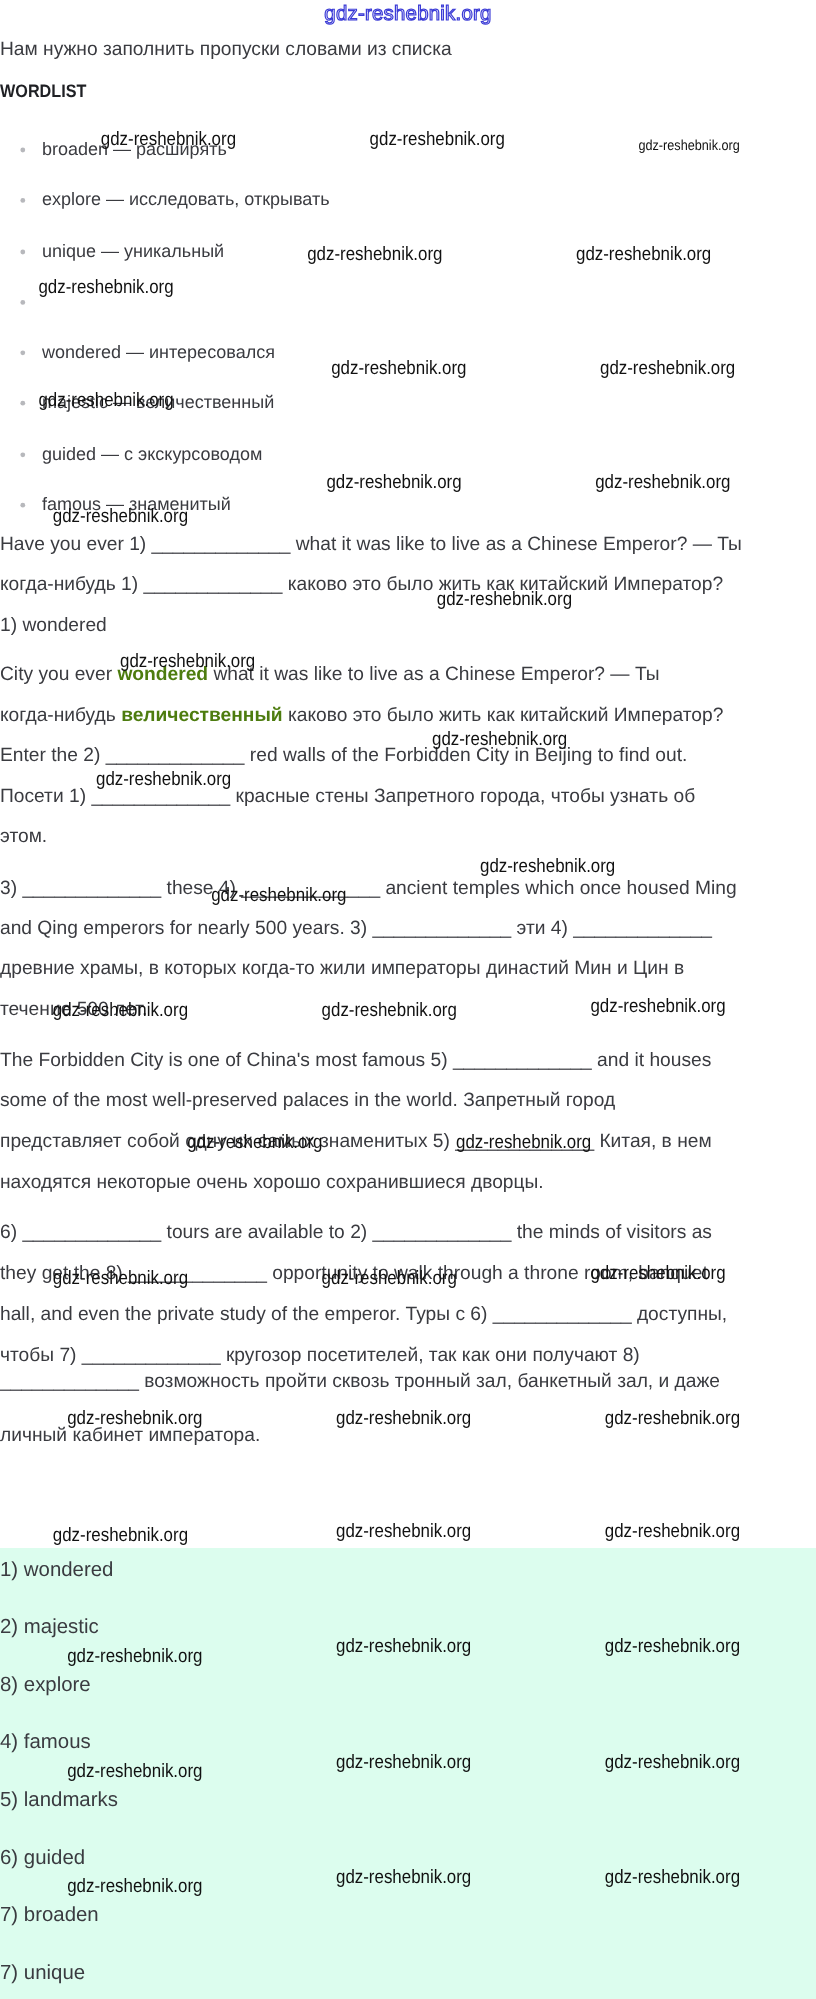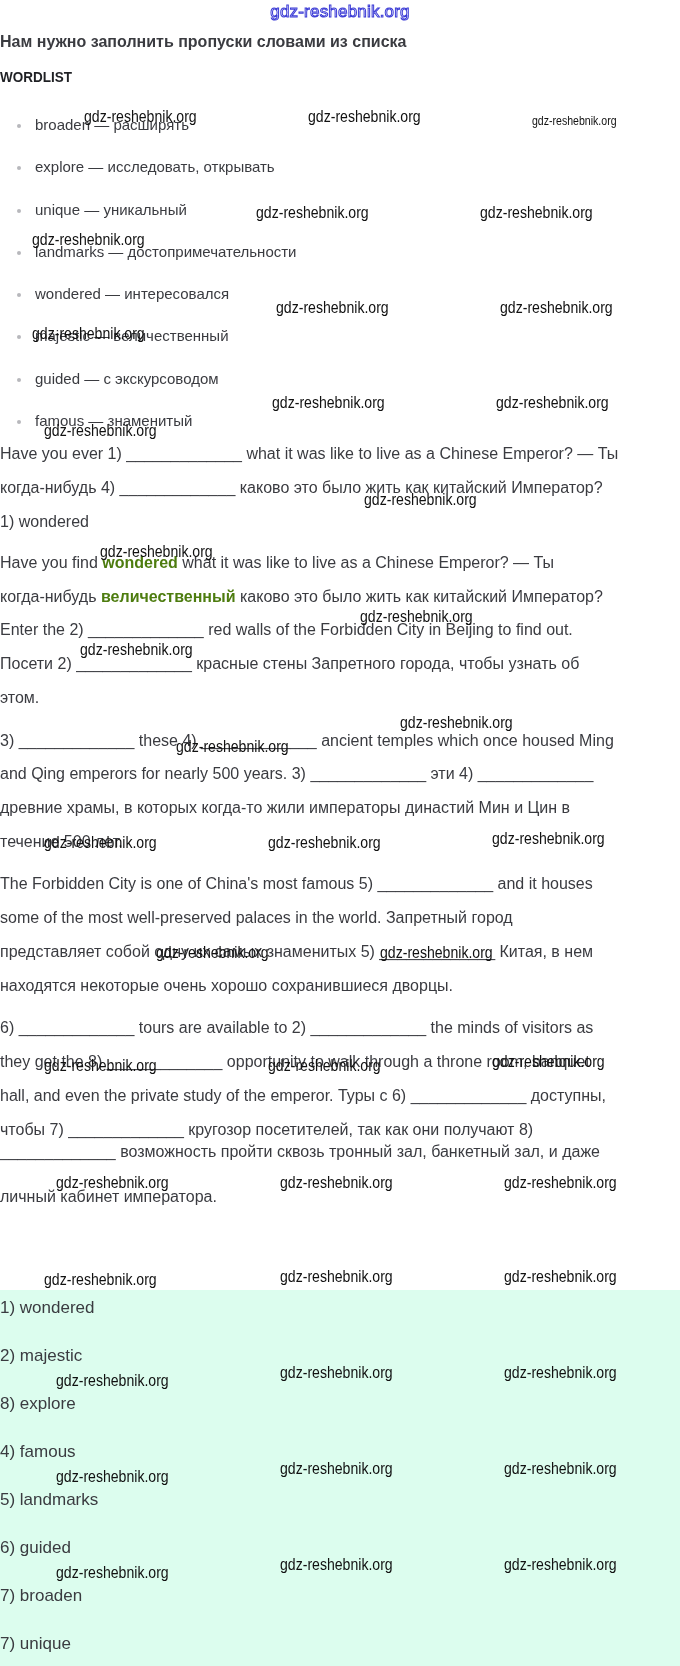--- a/index.html
+++ b/index.html
@@ -19,21 +19,21 @@
       font-family: "Liberation Sans", sans-serif;
       font-size: 17px;
       color: #ffffff;
       -webkit-text-stroke: 1px #3b3bd6;
       letter-spacing: 0.2px;
       height: 24px;
       line-height: 24px;
     }
     .intro {
       position: absolute; left: 0; top: 33px;
-      font-size: 16px; color: #3a3b40; font-weight: bold;
+      font-size: 16px; color: #3a3b40;
     }
     .wordlist-title {
       position: absolute; left: 0; top: 68px;
       font-size: 15px; font-weight: bold; color: #1f2024;
       transform: scaleX(0.9); transform-origin: left;
     }
     .wordlist { position: absolute; left: 0; top: 0; margin: 0; padding: 0; list-style: none; }
     .wordlist li {
       position: absolute; left: 0;
       font-size: 15px; color: #3a3b40; white-space: nowrap;
@@ -74,36 +74,36 @@
 
 <div class="site-logo">gdz-reshebnik.org</div>
 
 <div class="intro">Нам нужно заполнить пропуски словами из списка</div>
 <div class="wordlist-title">WORDLIST</div>
 
 <ul class="wordlist">
   <li style="top:116px"><span class="bullet"></span><span>broaden — расширять</span></li>
   <li style="top:158px"><span class="bullet"></span><span>explore — исследовать, открывать</span></li>
   <li style="top:201px"><span class="bullet"></span><span>unique — уникальный</span></li>
-  <li style="top:243px"><span class="bullet"></span><span>landmarks — достопримечательности</span></li>
+  <li style="top:243px"><span class="bullet"></span></li>
   <li style="top:285px"><span class="bullet"></span><span>wondered — интересовался</span></li>
   <li style="top:327px"><span class="bullet"></span><span>majestic — величественный</span></li>
   <li style="top:370px"><span class="bullet"></span><span>guided — с экскурсоводом</span></li>
   <li style="top:412px"><span class="bullet"></span><span>famous — знаменитый</span></li>
 </ul>
 
 <div class="line" style="top:445px">Have you ever 1) _____________ what it was like to live as a Chinese Emperor? — Ты</div>
-<div class="line" style="top:479px">когда-нибудь 4) _____________ каково это было жить как китайский Император?</div>
+<div class="line" style="top:479px">когда-нибудь 1) _____________ каково это было жить как китайский Император?</div>
 <div class="line" style="top:513px">1) wondered</div>
 
-<div class="line" style="top:554px"><span>Have you find </span><b>wondered</b><span> what it was like to live as a Chinese Emperor? — Ты</span></div>
+<div class="line" style="top:554px"><span>City you ever </span><b>wondered</b><span> what it was like to live as a Chinese Emperor? — Ты</span></div>
 <div class="line" style="top:588px"><span>когда-нибудь </span><b>величественный</b><span> каково это было жить как китайский Император?</span></div>
 
 <div class="line" style="top:621px">Enter the 2) _____________ red walls of the Forbidden City in Beijing to find out.</div>
-<div class="line" style="top:655px">Посети 2) _____________ красные стены Запретного города, чтобы узнать об</div>
+<div class="line" style="top:655px">Посети 1) _____________ красные стены Запретного города, чтобы узнать об</div>
 <div class="line" style="top:689px">этом.</div>
 <div class="line" style="top:732px">3) _____________ these 4) _____________ ancient temples which once housed Ming</div>
 <div class="line" style="top:765px">and Qing emperors for nearly 500 years. 3) _____________ эти 4) _____________</div>
 <div class="line" style="top:799px">древние храмы, в которых когда-то жили императоры династий Мин и Цин в</div>
 <div class="line" style="top:833px">течение 500 лет.</div>
 <div class="line" style="top:875px">The Forbidden City is one of China's most famous 5) _____________ and it houses</div>
 <div class="line" style="top:909px">some of the most well-preserved palaces in the world. Запретный город</div>
 <div class="line" style="top:943px">представляет собой одну их самых знаменитых 5) _____________ Китая, в нем</div>
 <div class="line" style="top:977px">находятся некоторые очень хорошо сохранившиеся дворцы.</div>
 <div class="line" style="top:1019px">6) _____________ tours are available to 2) _____________ the minds of visitors as</div>

